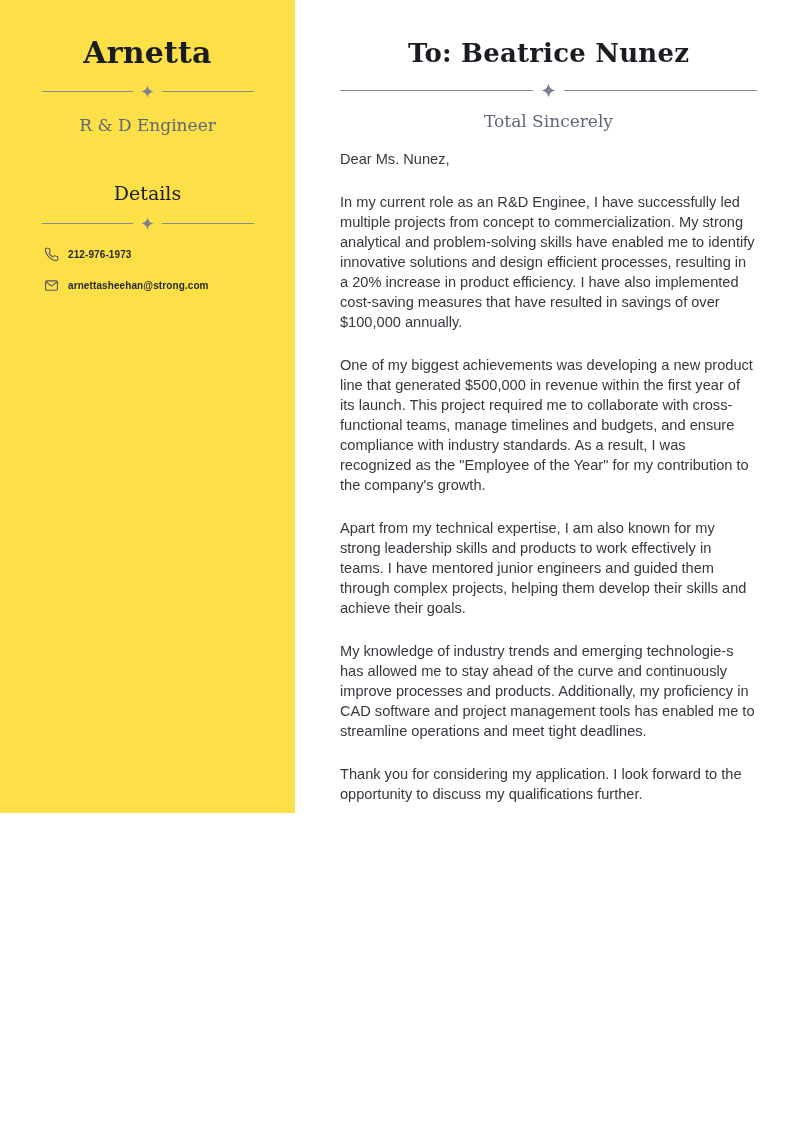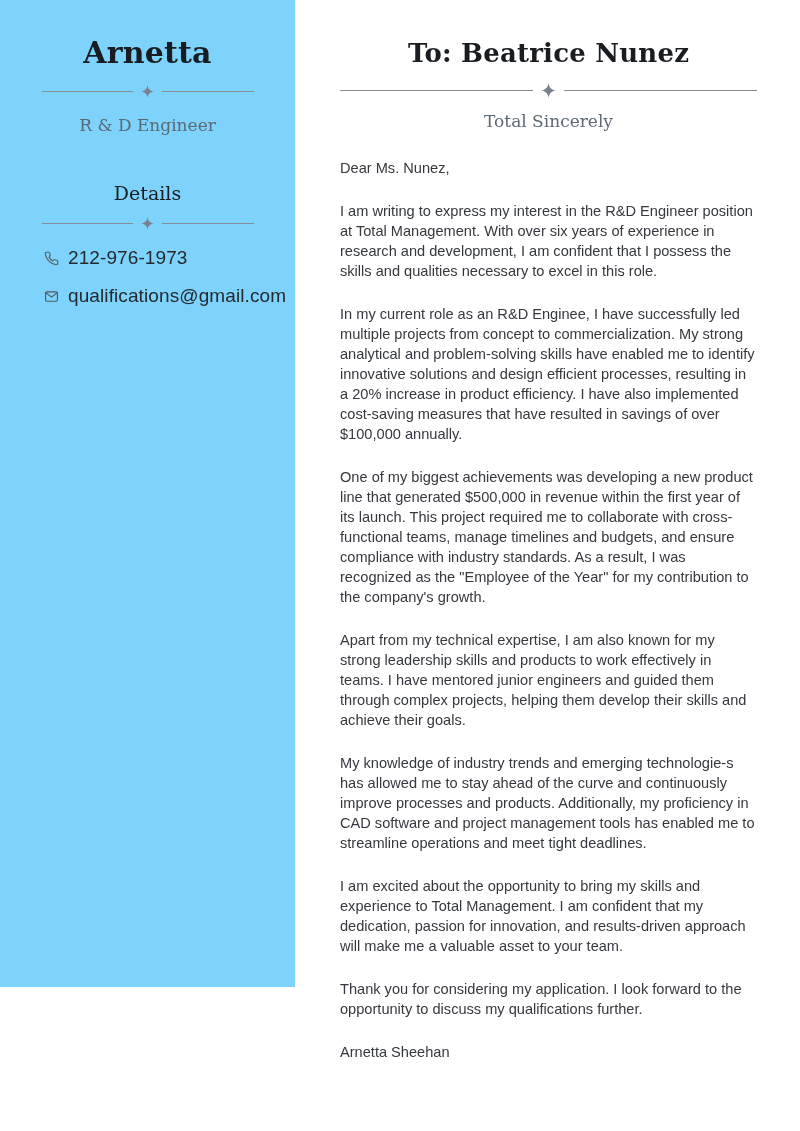--- a/index.html
+++ b/index.html
@@ -10,22 +10,22 @@
     position: relative;
     font-family: "Liberation Sans", sans-serif;
     color: #35383e;
     overflow: hidden;
   }
   
   .sidebar {
     position: absolute;
     left: 0; top: 0;
     width: 295px;
-    height: 987px;
-    background: #7dd3fc;
+    height: 813px;
+    background: #fde047;
     text-align: center;
   }
   .person-name {
     margin-top: 38px;
     font-family: "DejaVu Serif", "Liberation Serif", serif;
     font-weight: bold;
     font-size: 30px;
     line-height: 30px;
     color: #191c21;
     letter-spacing: 0.2px;
@@ -63,23 +63,24 @@
     text-align: left;
   }
   .contact-row {
     display: flex;
     align-items: center;
     gap: 9px;
     margin-bottom: 16px;
   }
   .contact-row svg { display: block; flex: 0 0 auto; }
   .contact-value {
-    font-size: 19px;
+    font-size: 10px;
     color: #26292e;
     letter-spacing: 0.1px;
+    font-weight: bold;
   }
   
   .main {
     position: absolute;
     left: 295px; top: 0;
     width: 505px;
     height: 956px;
     padding: 38px 43px 0 45px;
     background: #ffffff;
   }
@@ -93,21 +94,21 @@
     letter-spacing: 0.2px;
   }
   .main-divider { margin-top: 14px; }
   .company-subtitle {
     margin-top: 13px;
     text-align: center;
     font-family: "DejaVu Serif", "Liberation Serif", serif;
     font-size: 17px;
     color: #5d6875;
   }
-  .letter-body { margin-top: 27px; }
+  .letter-body { margin-top: 18px; }
   .letter-body p {
     font-size: 14.6px;
     line-height: 20px;
     color: #35383e;
     margin-bottom: 23px;
   }
 </style>
 </head>
 <body>
 
@@ -149,21 +150,21 @@
       </span>
       <span class="contact-value">212-976-1973</span>
     </div>
     <div class="contact-row">
       <span>
         <svg width="15" height="15" viewBox="0 0 24 24" fill="none" stroke="#55595f" stroke-width="1.8" stroke-linecap="round" stroke-linejoin="round">
             <rect x="2.5" y="4.5" width="19" height="15" rx="2"></rect>
             <path d="m3 6 9 7 9-7"></path>
           </svg>
       </span>
-      <span class="contact-value">qualifications@gmail.com</span>
+      <span class="contact-value">arnettasheehan@strong.com</span>
     </div>
   </div>
 </aside>
 
 <main class="main">
   <h1 class="recipient-title">To: Beatrice Nunez</h1>
 
   <div class="ornament-divider main-divider">
     <span class="line"></span>
     <span>
@@ -171,22 +172,19 @@
           <path d="M10 0C10.9 6.2 13.8 9.1 20 10C13.8 10.9 10.9 13.8 10 20C9.1 13.8 6.2 10.9 0 10C6.2 9.1 9.1 6.2 10 0Z"></path>
         </svg>
     </span>
     <span class="line"></span>
   </div>
 
   <div class="company-subtitle">Total Sincerely</div>
 
   <div class="letter-body">
     <p>Dear Ms. Nunez,</p>
-    <p>I am writing to express my interest in the R&amp;D Engineer position at Total Management. With over six years of experience in research and development, I am confident that I possess the skills and qualities necessary to excel in this role.</p>
     <p>In my current role as an R&amp;D Enginee, I have successfully led multiple projects from concept to commercialization. My strong analytical and problem-solving skills have enabled me to identify innovative solutions and design efficient processes, resulting in a 20% increase in product efficiency. I have also implemented cost-saving measures that have resulted in savings of over $100,000 annually.</p>
     <p>One of my biggest achievements was developing a new product line that generated $500,000 in revenue within the first year of its launch. This project required me to collaborate with cross-functional teams, manage timelines and budgets, and ensure compliance with industry standards. As a result, I was recognized as the "Employee of the Year" for my contribution to the company's growth.</p>
     <p>Apart from my technical expertise, I am also known for my strong leadership skills and products to work effectively in teams. I have mentored junior engineers and guided them through complex projects, helping them develop their skills and achieve their goals.</p>
     <p>My knowledge of industry trends and emerging technologie-s has allowed me to stay ahead of the curve and continuously improve processes and products. Additionally, my proficiency in CAD software and project management tools has enabled me to streamline operations and meet tight deadlines.</p>
-    <p>I am excited about the opportunity to bring my skills and experience to Total Management. I am confident that my dedication, passion for innovation, and results-driven approach will make me a valuable asset to your team.</p>
     <p>Thank you for considering my application. I look forward to the opportunity to discuss my qualifications further.</p>
-    <p>Arnetta Sheehan</p>
   </div>
 </main>
 
 </body></html>

